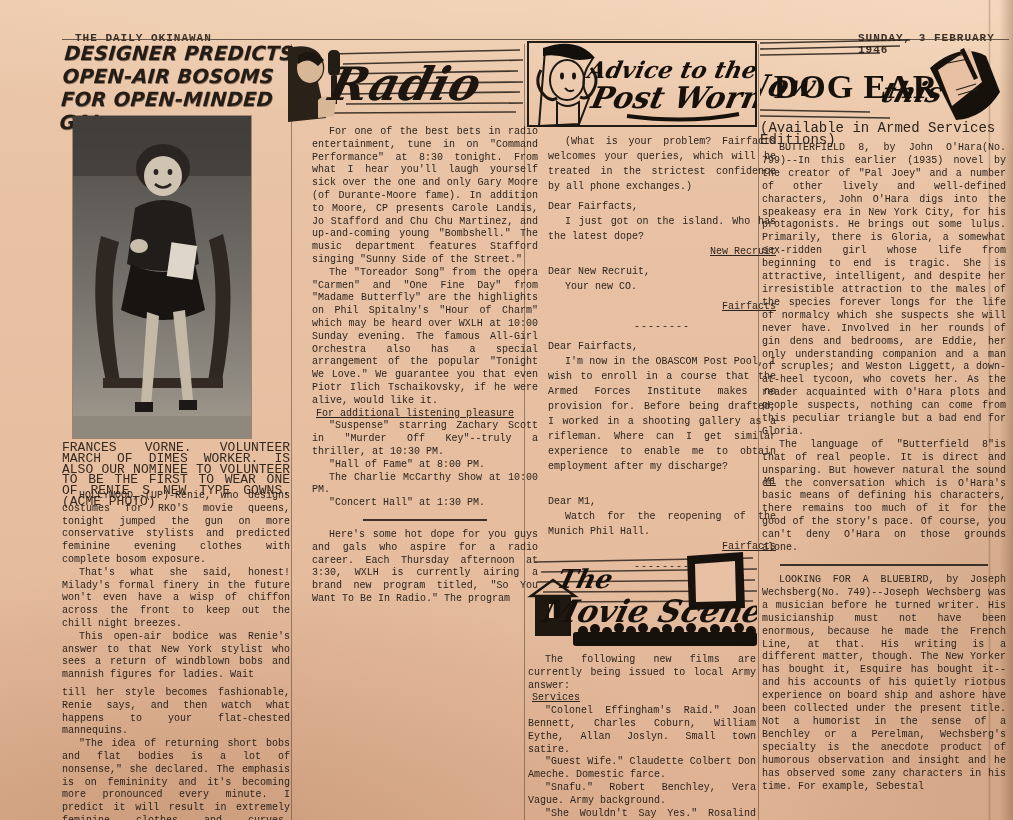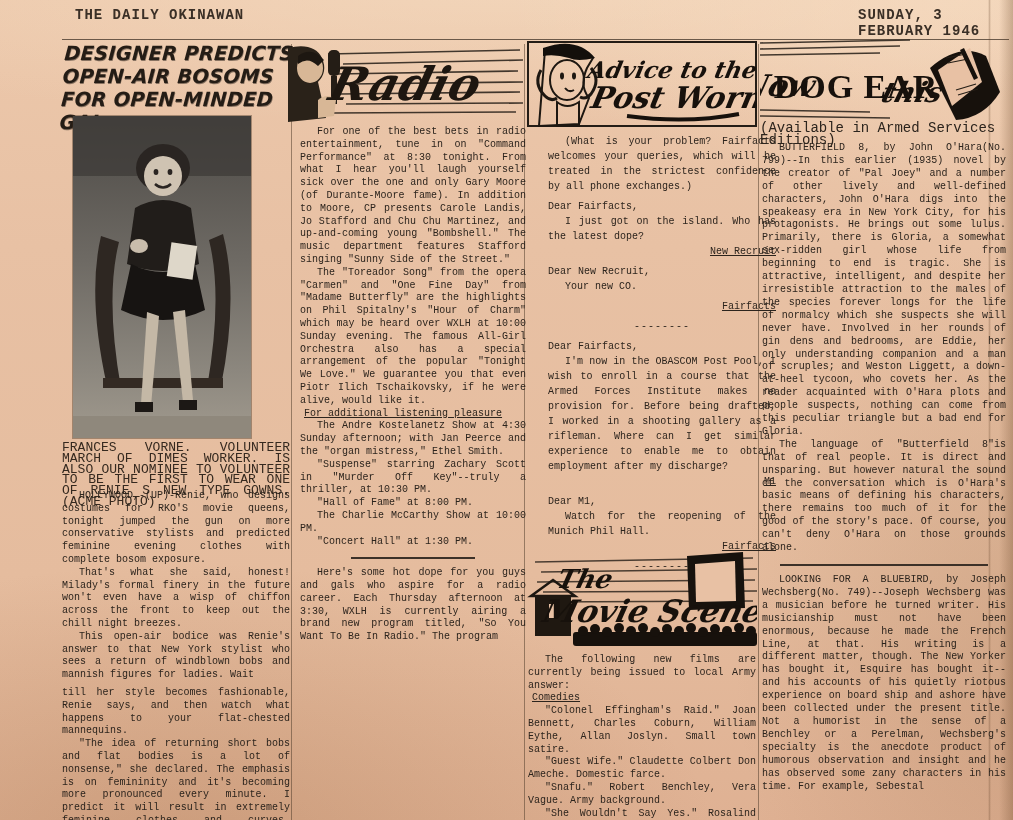--- a/index.html
+++ b/index.html
@@ -11,21 +11,21 @@
       radial-gradient(ellipse 500px 700px at 102% 80%, rgba(140,95,60,.22), transparent 60%),
       radial-gradient(ellipse 1200px 200px at 50% -2%, rgba(248,226,200,.5), transparent 70%),
       linear-gradient(180deg, #ecc8ab 0%, #e8c1a4 30%, #e5bc9e 70%, #dfb193 100%);
     font-family:"Liberation Mono","DejaVu Sans Mono",monospace;
     color:#2c241d;
   }
   
   .crease-v{position:absolute; top:0; bottom:0; width:3px; background:linear-gradient(90deg,transparent,rgba(90,60,35,.25),transparent);}
   .edge-shadow{position:absolute; right:0; top:0; bottom:0; width:14px; background:linear-gradient(90deg,transparent,rgba(100,65,35,.3));}
 
-  .masthead{position:absolute; top:7px; font-size:14px; font-weight:bold; letter-spacing:1px; color:#3a2f26;}
+  .masthead{position:absolute; top:32px; font-size:11px; font-weight:bold; letter-spacing:1px; color:#3a2f26;}
   .rule-top{position:absolute; left:62px; right:4px; top:39px; border-top:1.6px solid #4a3b2e; opacity:.8;}
   .colrule{position:absolute; top:44px; bottom:0; width:1.4px; background:#56422f; opacity:.55;}
 
   .col{position:absolute; font-size:10px; line-height:12.8px; text-align:justify;}
   .ln{margin:0; text-align:justify;}
   .ln.p{text-indent:1.7em;}
   .ln.np{text-indent:0;}
   .ln.u{text-indent:.4em; text-decoration:underline;}
   .ln.right{text-align:right; text-indent:0;text-decoration:underline;}
   .ln.center{text-align:center; text-indent:0; letter-spacing:1px; margin:4px 0;}
@@ -130,25 +130,24 @@
         <ellipse cx="22" cy="26" rx="13" ry="15" fill="#d8b796"></ellipse>
         <path d="M10 14 q14 -10 26 4 l-6 6 q-10 -10 -20 -2 z" fill="#1d1711"></path>
         <rect x="40" y="8" width="12" height="26" rx="5" fill="#241d16"></rect>
         <rect x="43" y="34" width="6" height="28" fill="#241d16"></rect>
         <path d="M30 58 q10 -8 18 0 l-2 16 l-16 2 z" fill="#d8b796"></path>
       </g>
       <text x="128" y="58" font-size="46" font-style="italic" font-weight="bold" fill="#1d1610" text-anchor="middle" transform="skewX(-14)">Radio</text>
     </svg>
   </div>
 
-  <div class="col" style="left:300px; top:126px; width:226px; height:694px;">
+  <div class="col" style="left:312px; top:126px; width:226px; height:694px;">
       <p class="ln p">For one of the best bets in radio entertainment, tune in on "Command Performance" at 8:30 tonight. From what I hear you'll laugh yourself sick over the one and only Gary Moore (of Durante-Moore fame). In addition to Moore, CP presents Carole Landis, Jo Stafford and Chu Chu Martinez, and up-and-coming young "Bombshell." The music department features Stafford singing "Sunny Side of the Street."</p>
       <p class="ln p">The "Toreador Song" from the opera "Carmen" and "One Fine Day" from "Madame Butterfly" are the highlights on Phil Spitalny's "Hour of Charm" which may be heard over WXLH at 10:00 Sunday evening. The famous All-Girl Orchestra also has a special arrangement of the popular "Tonight We Love." We guarantee you that even Piotr Ilich Tschaikovsky, if he were alive, would like it.</p>
       <p class="ln u">For additional listening pleasure</p>
-      <p class="ln p">The Andre Kostelanetz Show at 4:30 Sunday afternoon; with Jan Peerce and the "organ mistress," Ethel Smith.</p>
       <p class="ln p">"Suspense" starring Zachary Scott in "Murder Off Key"--truly a thriller, at 10:30 PM.</p>
       <p class="ln p">"Hall of Fame" at 8:00 PM.</p>
       <p class="ln p">The Charlie McCarthy Show at 10:00 PM.</p>
       <p class="ln p">"Concert Hall" at 1:30 PM.</p>
       <div class="ln rule"></div>
       <p class="ln p">Here's some hot dope for you guys and gals who aspire for a radio career. Each Thursday afternoon at 3:30, WXLH is currently airing a brand new program titled, "So You Want To Be In Radio." The program</p>
     </div>
 
   <div class="header-art" style="left:527px; top:40px;">
     <svg width="230" height="88" viewBox="0 0 230 88">
@@ -228,21 +227,21 @@
           <circle cx="212" cy="80" r="5"></circle>
           <circle cx="224" cy="83" r="5"></circle>
       </g>
       <text x="66" y="40" font-size="26" font-style="italic" font-weight="bold" fill="#17110c" text-anchor="middle" transform="skewX(-14)">The</text>
       <text x="142" y="74" font-size="31" font-style="italic" font-weight="bold" fill="#17110c" text-anchor="middle" transform="skewX(-14)">Movie Scene</text>
     </svg>
   </div>
 
   <div class="col" style="left:528px; top:654px; width:228px; height:166px;">
       <p class="ln p">The  following new films are currently being  issued  to  local Army answer:</p>
-      <p class="ln u">Comedies</p>
+      <p class="ln u">Services</p>
       <p class="ln p">"Colonel Effingham's Raid."  Joan Bennett,   Charles  Coburn,  William Eythe,  Allan  Joslyn.   Small town satire.</p>
       <p class="ln p">"Guest Wife." Claudette  Colbert Don Ameche.  Domestic farce.</p>
       <p class="ln p">"Snafu."   Robert Benchley,  Vera Vague.  Army background.</p>
       <p class="ln p">"She Wouldn't Say Yes."  Rosalind Russell, Lee Bowman.</p>
     </div>
 
   <div class="header-art" style="left:760px; top:38px;">
     <svg width="250" height="84" viewBox="0 0 250 84">
       <g stroke="#241d16" stroke-width="1.6" opacity=".85">
         <line x1="0" y1="5" x2="150" y2="2"></line>

